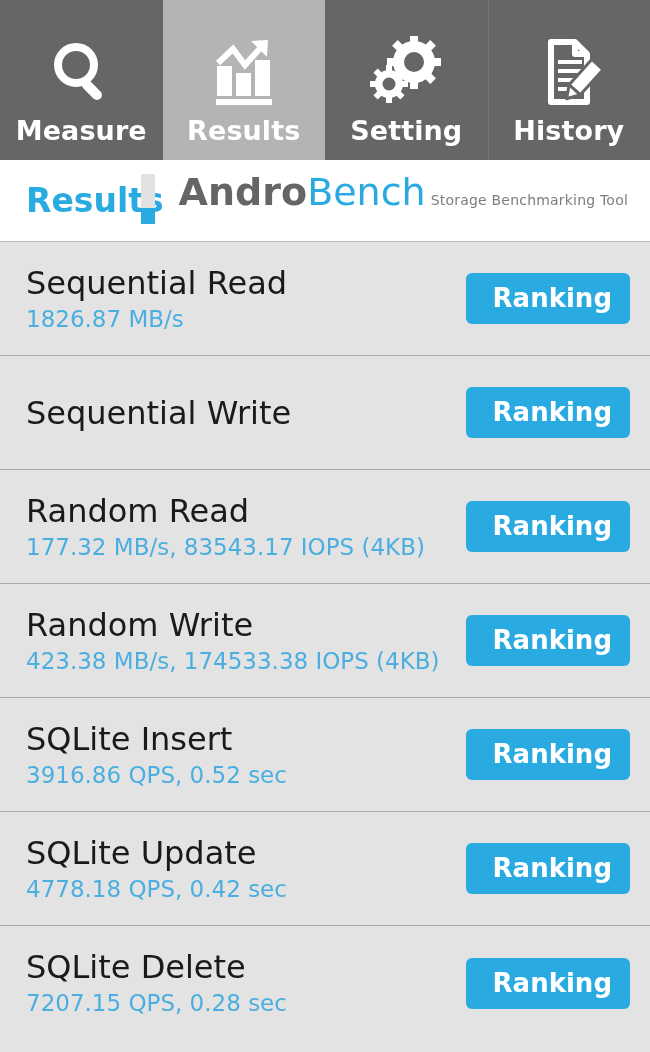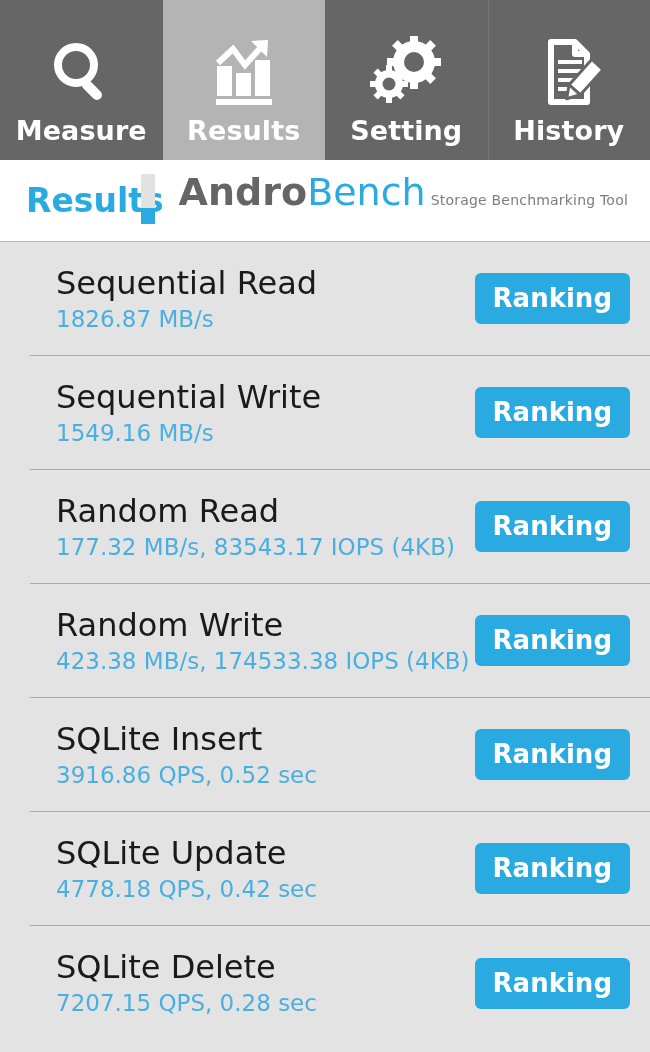--- a/index.html
+++ b/index.html
@@ -114,21 +114,20 @@
     color: #7d7d7d;
     text-align: right;
     line-height: 16px;
     letter-spacing: 0.2px;
     white-space: nowrap;
   }
 
   
   .result-list {
     background: #15803d;
-    margin-left: 30px;
   }
   .result-row {
     position: relative;
     height: 114px;
     box-sizing: border-box;
     display: flex;
     align-items: center;
     justify-content: space-between;
     padding: 0 20px 0 26px;
     border-bottom: 1px solid #a9a9a9;
@@ -154,21 +153,21 @@
     white-space: nowrap;
   }
   .ranking-btn {
     flex: 0 0 auto;
     background: #29abe2;
     color: #ffffff;
     font-size: 26px;
     font-weight: bold;
     border: none;
     border-radius: 6px;
-    padding: 12px 18px 13px 18px;
+    padding: 12px 18px 13px 27px;
     line-height: 1;
     cursor: pointer;
     font-family: inherit;
     white-space: nowrap;
   }
 </style>
 </head>
 <body>
 
 <div class="tabbar">
@@ -272,21 +271,20 @@
     <div class="result-info">
       <div class="result-name">Sequential Read</div>
       <div class="result-value">1826.87 MB/s</div>
     </div>
     <button class="ranking-btn">Ranking</button>
   </div>
 
   <div class="result-row">
     <div class="result-info">
       <div class="result-name">Sequential Write</div>
-      <div class="result-value">1549.16 MB/s</div>
     </div>
     <button class="ranking-btn">Ranking</button>
   </div>
 
   <div class="result-row">
     <div class="result-info">
       <div class="result-name">Random Read</div>
       <div class="result-value">177.32 MB/s, 83543.17 IOPS (4KB)</div>
     </div>
     <button class="ranking-btn">Ranking</button>

